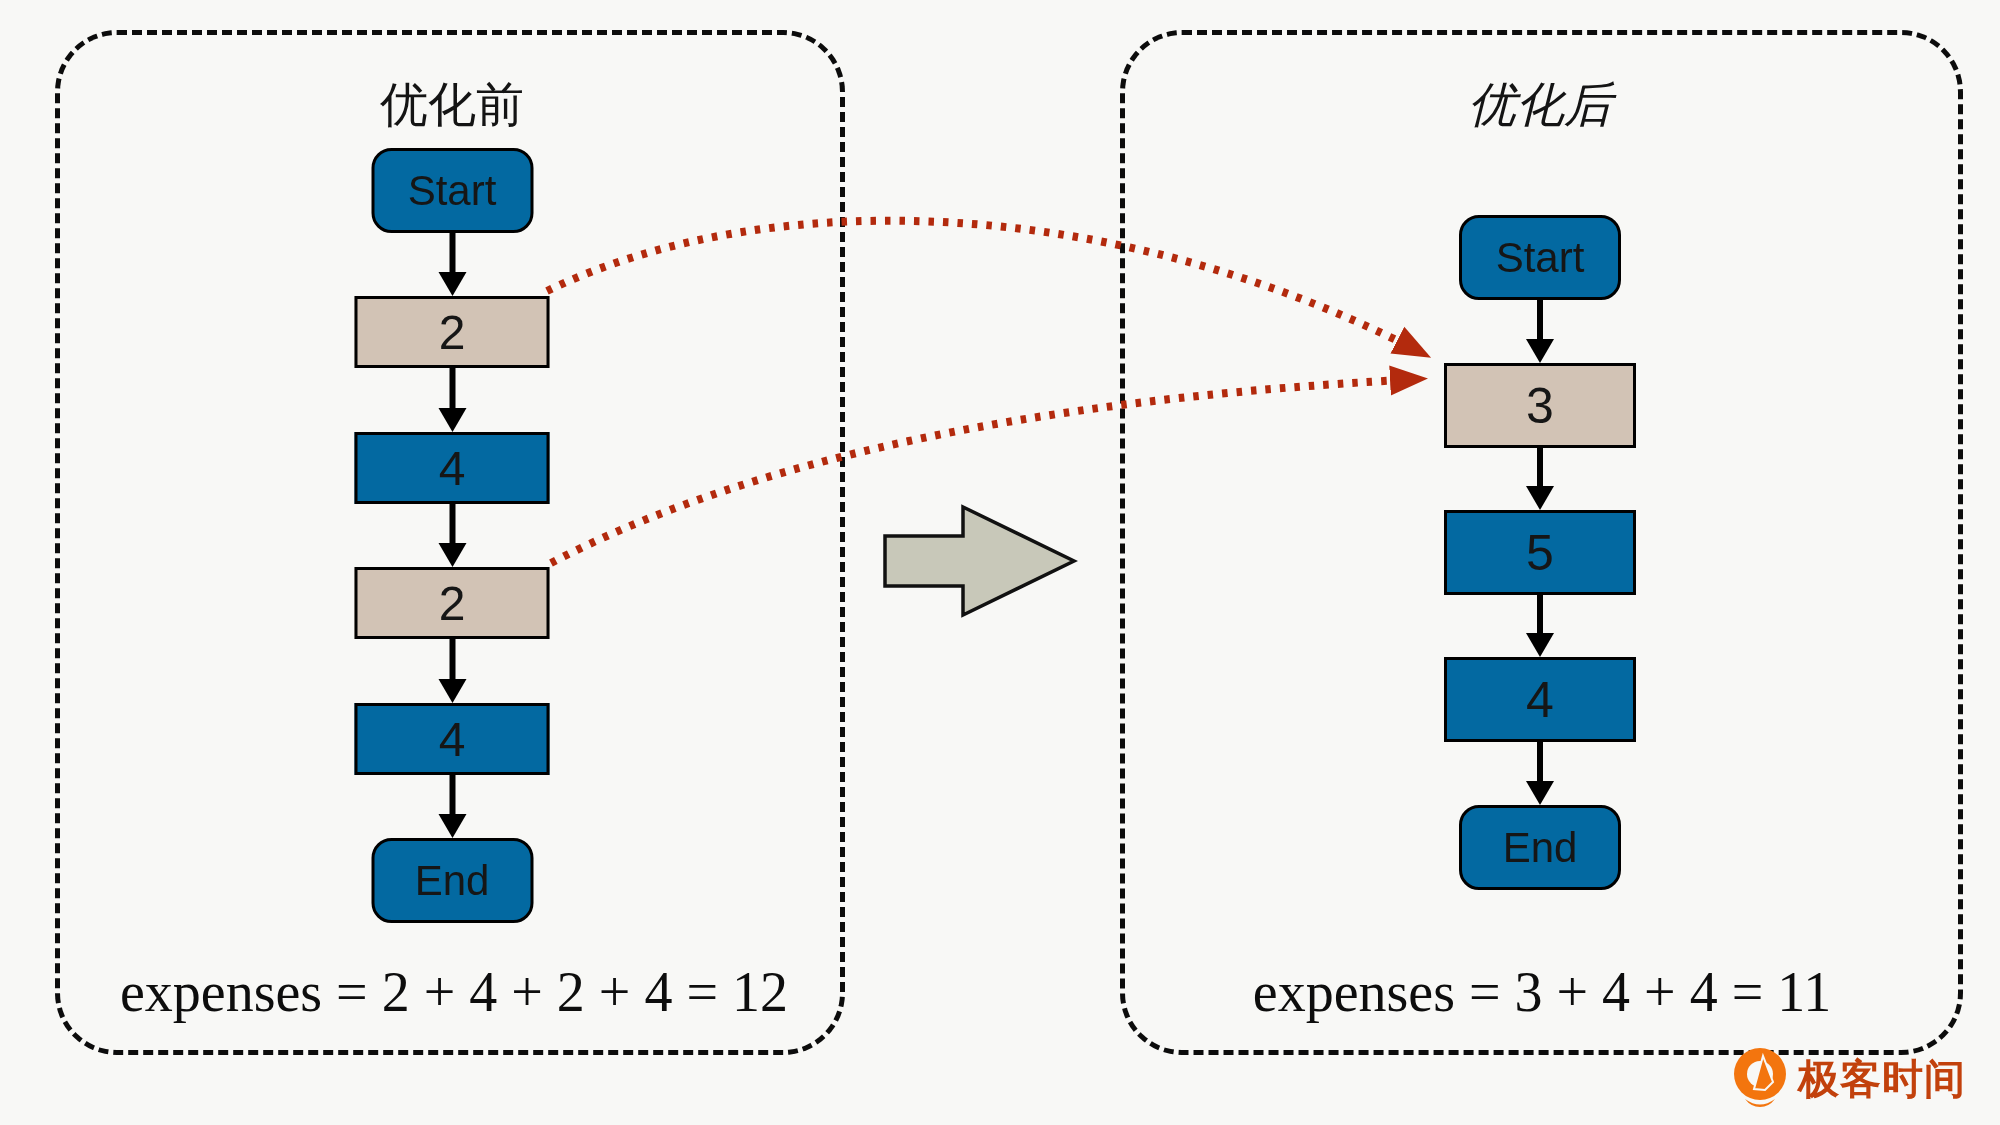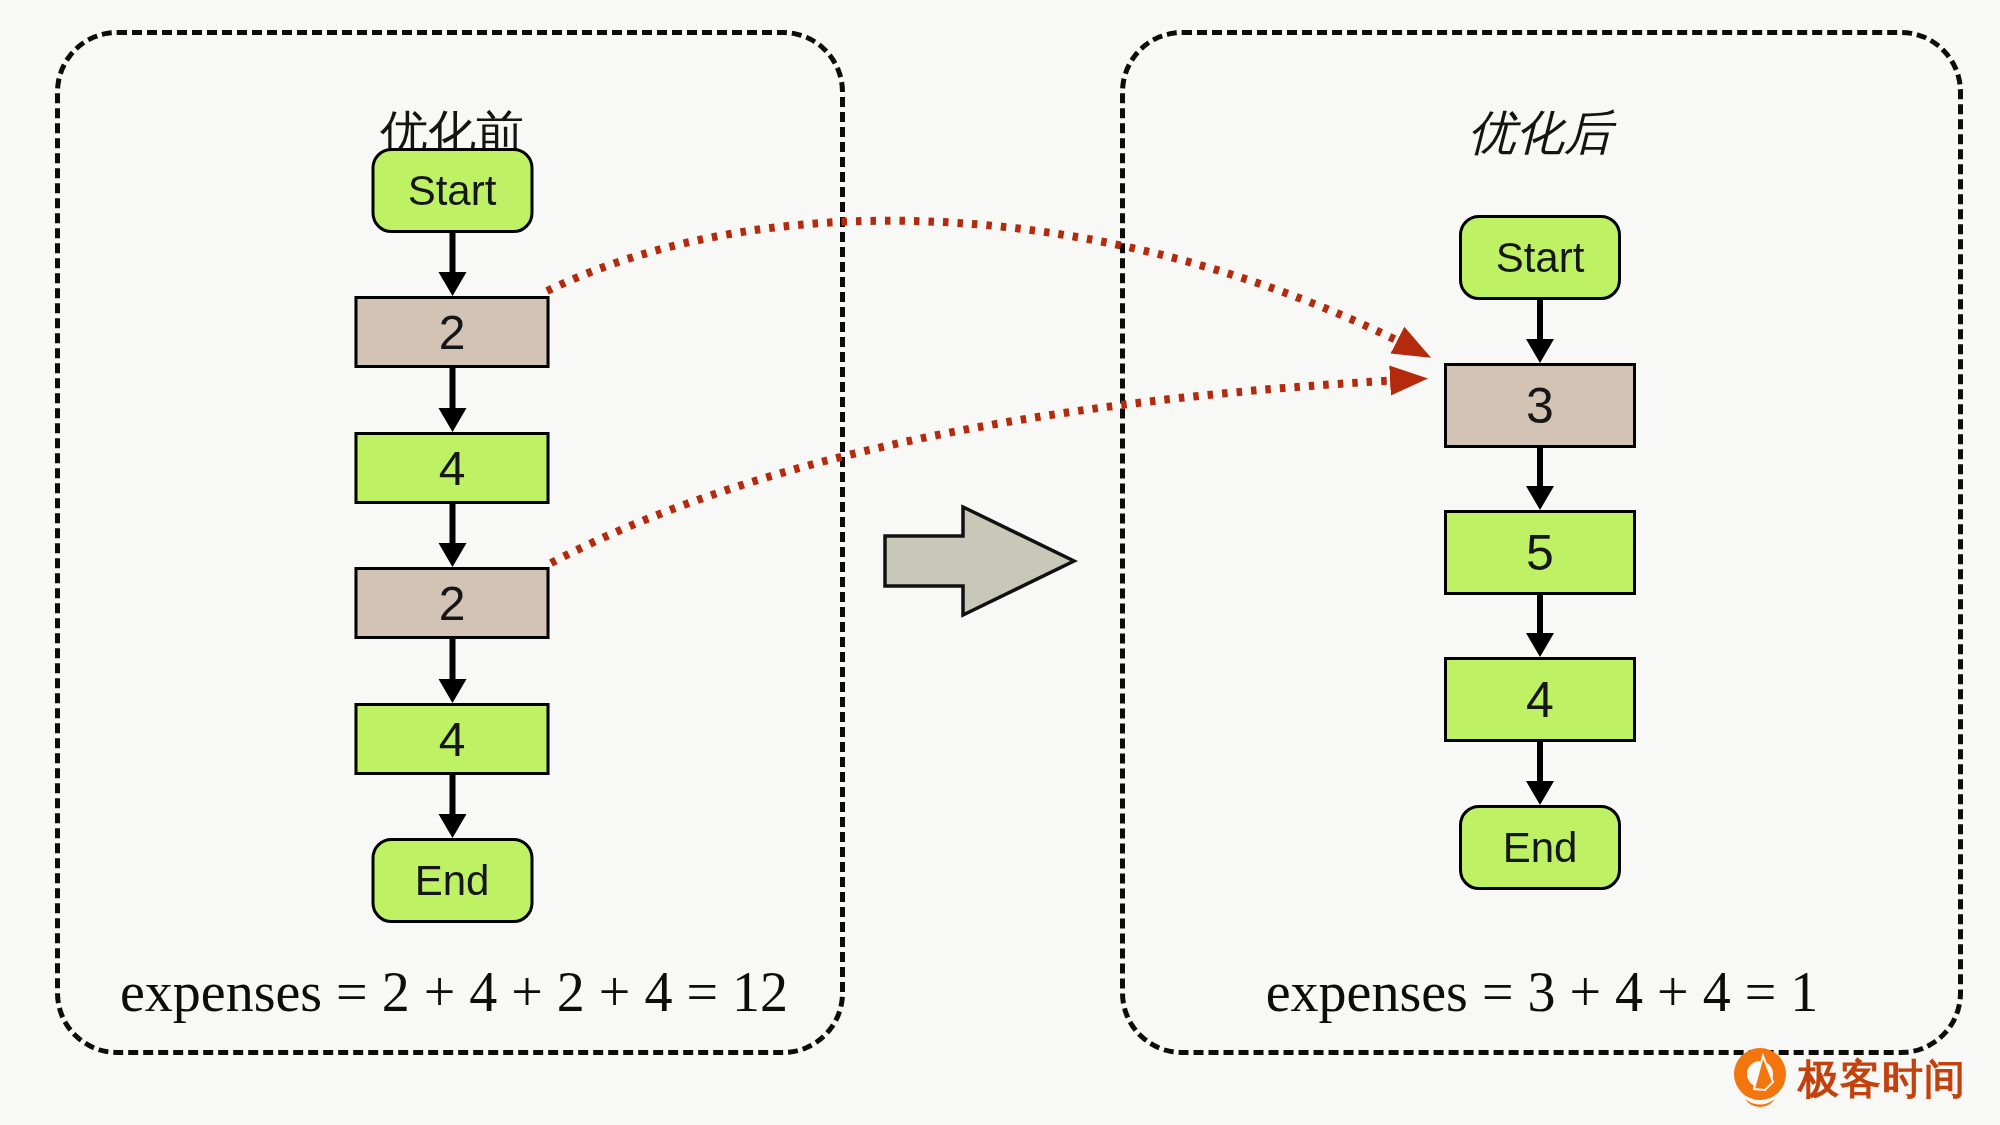--- a/index.html
+++ b/index.html
@@ -10,41 +10,41 @@
   }
   .panel{
     position:absolute;top:30px;height:1025px;box-sizing:border-box;
     border:5px dashed #0c0c0c;border-radius:62px;z-index:1;
   }
   #panel-before{left:55px;width:790px;}
   #panel-after{left:1120px;width:843px;}
 
   .panel-title{
     position:absolute;top:38px;transform:translateX(-50%);
-    font-size:48px;color:#141414;white-space:nowrap;margin-top:28px;
+    font-size:48px;color:#141414;white-space:nowrap;
   }
   #panel-before .panel-title{left:392px;}
   #panel-after .panel-title{left:415px;font-style:italic;}
 
   .flow{
     position:absolute;display:flex;flex-direction:column;align-items:center;
     transform:translateX(-50%);
   }
   #panel-before .flow{left:392px;top:113px;}
   #panel-after .flow{left:415px;top:180px;}
 
   .node{
     box-sizing:border-box;border:3px solid #000;color:#161616;
     display:flex;align-items:center;justify-content:center;
     flex:none;
   }
   .terminal{width:162px;height:85px;border-radius:20px;font-size:42px;}
   .val{width:195px;height:72px;font-size:48px;}
   .val.tall{width:192px;height:85px;font-size:50px;}
-  .teal{background:#bef264;}
+  .teal{background:#0369a1;}
   .tan{background:#d2c3b5;}
 
   .conn{flex:none;display:block;}
 
   .expenses{
     position:absolute;bottom:26px;transform:translateX(-50%);
     font-family:"Liberation Serif","DejaVu Serif",serif;
     font-size:56px;color:#0d0d0d;white-space:nowrap;
   }
   #panel-before .expenses{left:394px;}
@@ -122,21 +122,21 @@
         <polygon points="3,38 31,38 17,62" fill="#000"></polygon>
       </svg>
     <div class="node val tall teal">4</div>
     <svg class="conn" width="34" height="63" viewBox="0 0 34 63">
         <line x1="17" y1="0" x2="17" y2="42" stroke="#000" stroke-width="6"></line>
         <polygon points="3,39 31,39 17,63" fill="#000"></polygon>
       </svg>
     <div class="node terminal teal">End</div>
   </div>
 
-  <div class="expenses">expenses = 3 + 4 + 4 = 1</div>
+  <div class="expenses">expenses = 3 + 4 + 4 = 11</div>
 </div>
 
 <svg id="overlay" viewBox="0 0 2000 1125">
   <defs>
     <marker id="redhead" markerUnits="userSpaceOnUse" markerWidth="42" markerHeight="36" refX="30" refY="18" orient="auto">
       <path d="M0,3 L38,18 L0,33 Z" fill="#b32a0d"></path>
     </marker>
   </defs>
 
   <polygon points="885,536 963,536 963,507 1074,561 963,615 963,586 885,586" fill="#c8c8b9" stroke="#111" stroke-width="3.5" stroke-linejoin="miter"></polygon>

